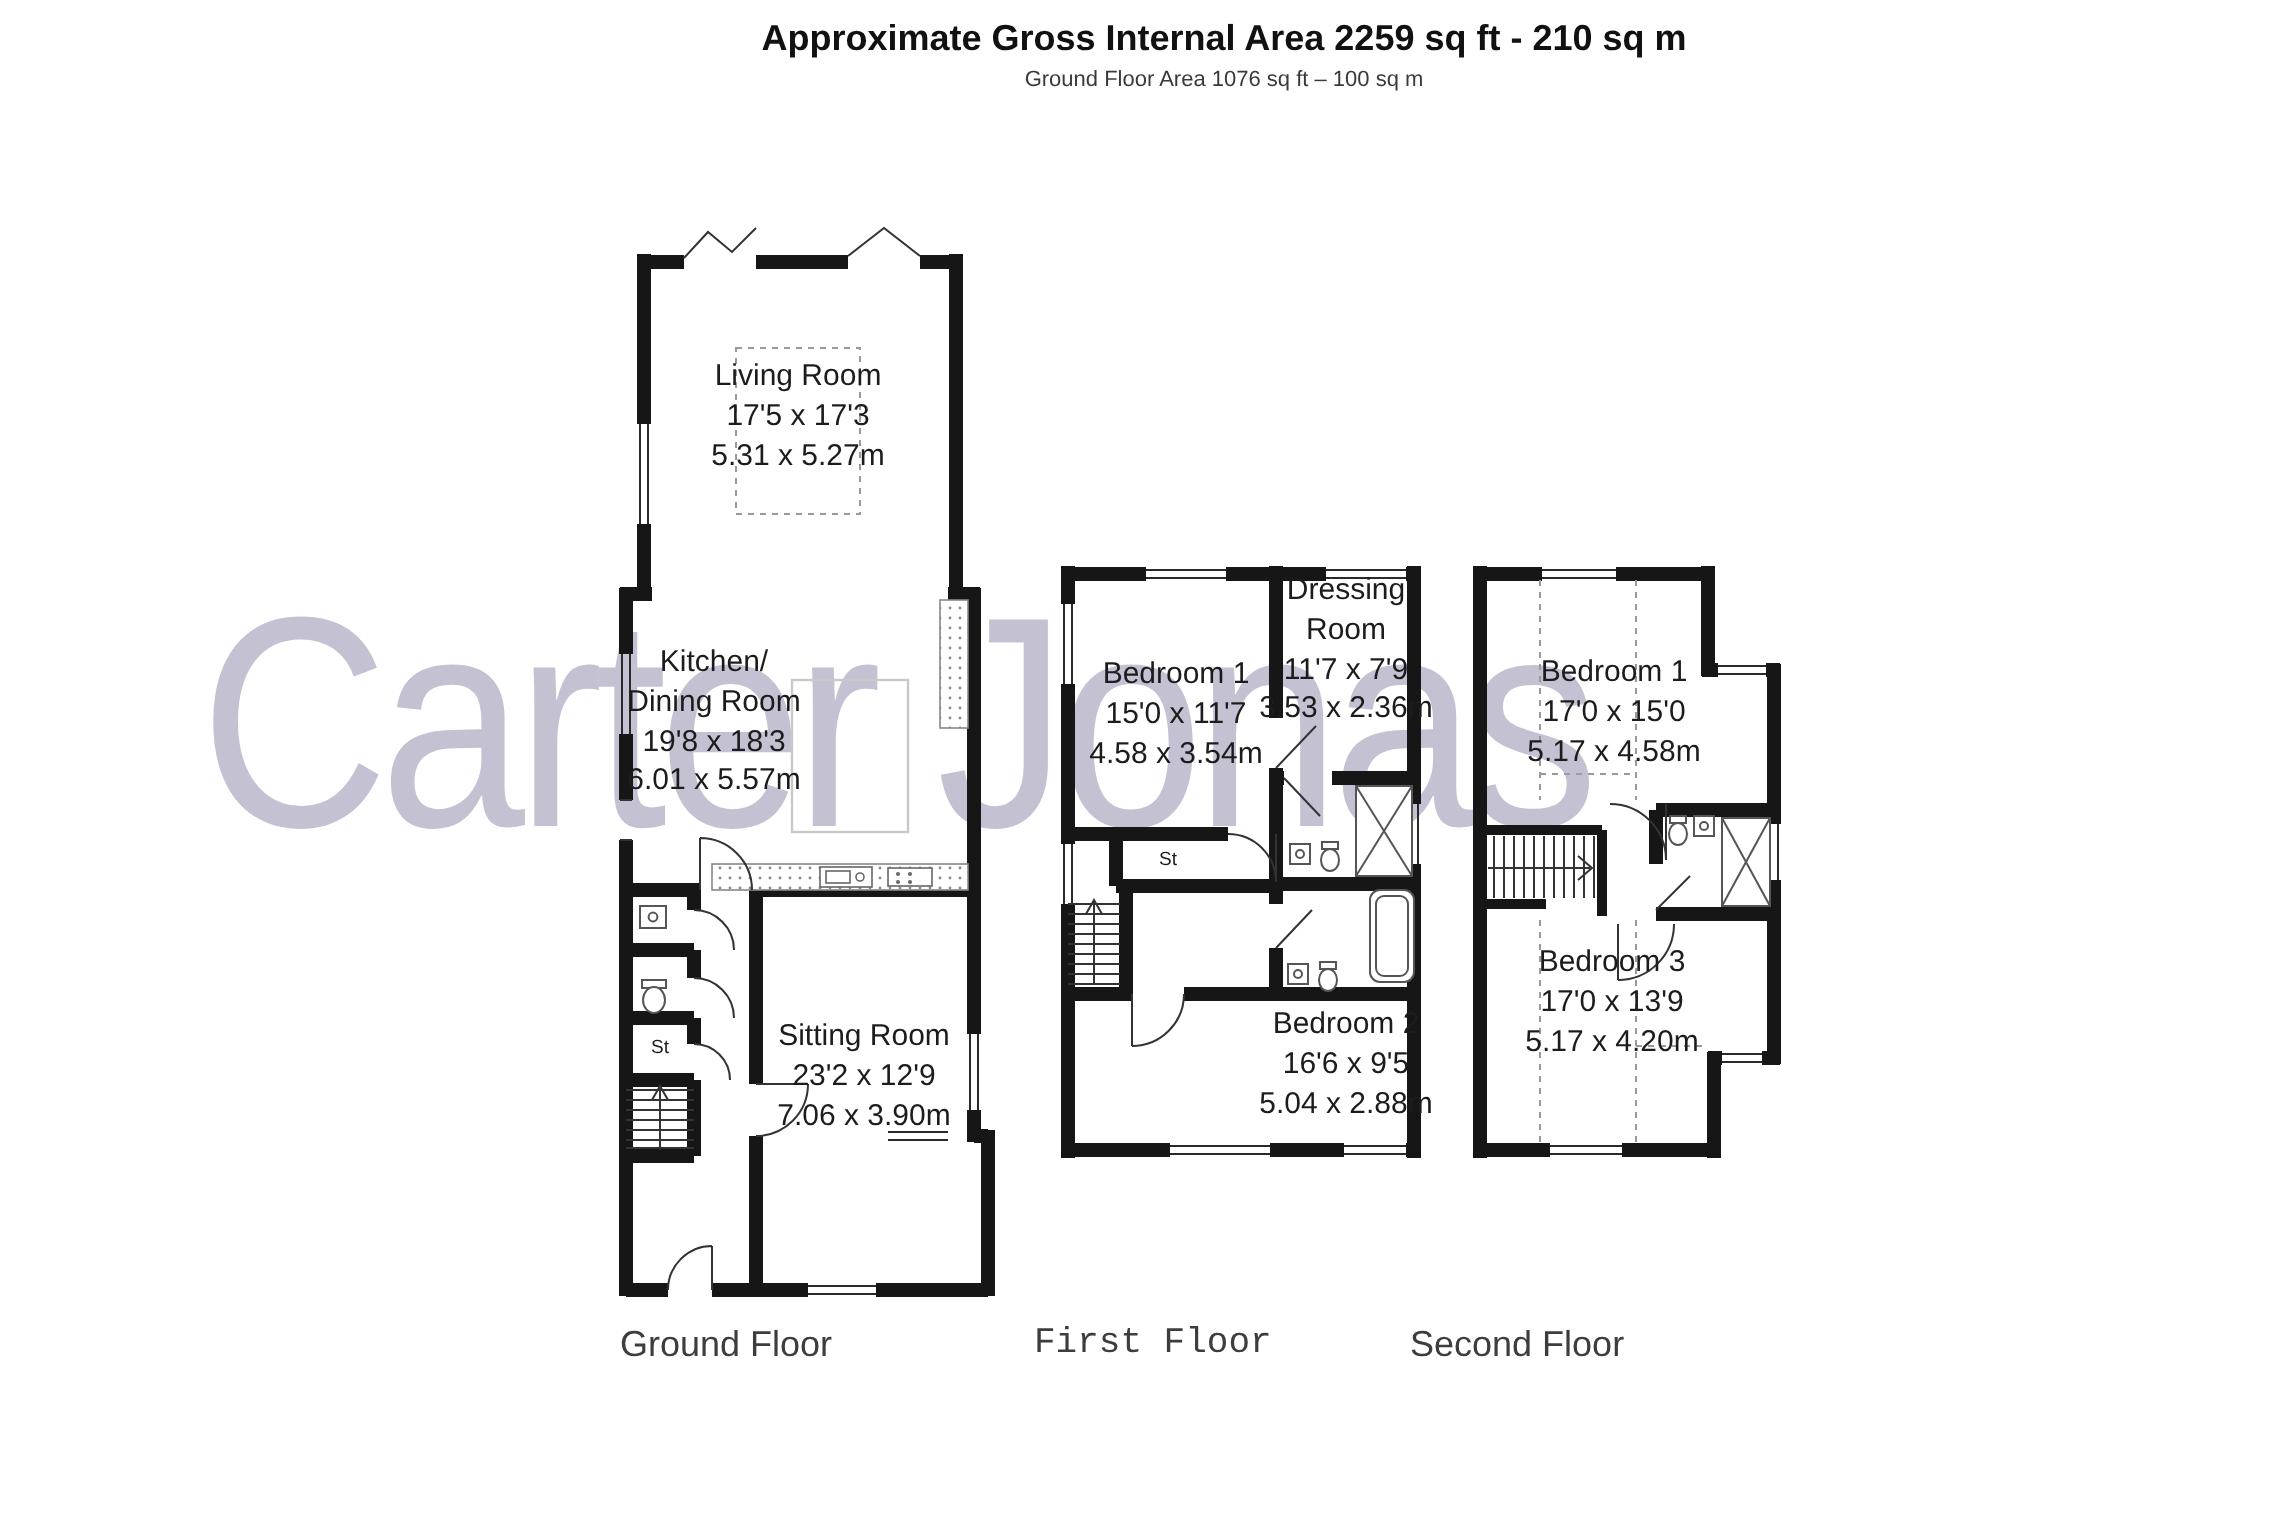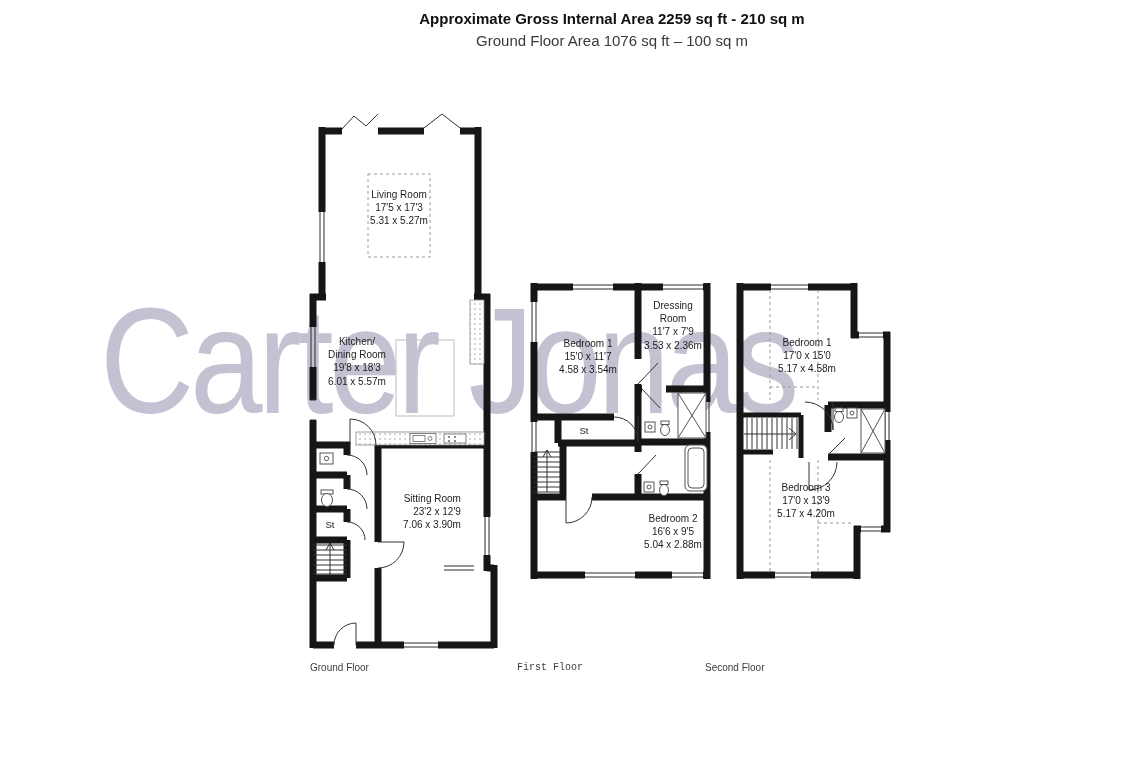--- a/index.html
+++ b/index.html
@@ -5,34 +5,34 @@
   html,body{margin:0;padding:0;background:#fff;}
   .canvas{position:relative;width:1136px;height:769px;background:#ffffff;overflow:hidden;
           font-family:"Liberation Sans","DejaVu Sans",sans-serif;}
   
   .watermark{position:absolute;left:100px;top:286px;z-index:1;font-size:150px;line-height:1;
              letter-spacing:-5px;color:#c4c1d3;white-space:nowrap;transform:scaleX(0.87);
              transform-origin:left center;font-weight:normal;}
   
   .header{position:absolute;left:612px;top:8px;transform:translateX(-50%);z-index:3;
           text-align:center;white-space:nowrap;}
-  .header .title{font-size:15px;font-weight:bold;color:#111;line-height:22px;}
-  .header .sub{font-size:15px;color:#3a3a3a;line-height:21.5px;}
+  .header .title{font-size:18px;font-weight:bold;color:#111;line-height:22px;}
+  .header .sub{font-size:11px;color:#3a3a3a;line-height:21.5px;}
   
   .plan{position:absolute;z-index:2;}
   .plan-ground{left:298px;top:112px;}
   .plan-first{left:518px;top:272px;}
   .plan-second{left:723px;top:272px;}
   
   .room-label{position:absolute;z-index:4;transform:translate(-50%,-50%);text-align:center;
-              font-size:10px;line-height:1.32;color:#1c1c1c;white-space:nowrap;}
+              font-size:15px;line-height:1.32;color:#1c1c1c;white-space:nowrap;}
   .room-label span{display:block;}
   .st-label{position:absolute;z-index:4;transform:translate(-50%,-50%);font-size:9.5px;color:#1c1c1c;text-align:center;}
   
-  .caption{position:absolute;z-index:3;top:662px;font-size:10px;color:#3d3d3d;}
+  .caption{position:absolute;z-index:3;top:662px;font-size:18px;color:#3d3d3d;}
   .cap-ground{left:310px;} .cap-first{left:517px;font-family:Liberation Mono, monospace;} .cap-second{left:705px;}
   svg .wall{stroke:#161616;stroke-width:7;fill:none;stroke-linecap:butt;}
   svg .wall5{stroke:#161616;stroke-width:5;fill:none;}
   svg .thin{stroke:#333;stroke-width:1;fill:none;}
   svg .fix{stroke:#555;stroke-width:1;fill:#fff;}
   svg .dash{stroke:#9a9a9a;stroke-width:1;fill:none;stroke-dasharray:3,3;}
   svg .faint{stroke:#c9c9c9;stroke-width:1.2;fill:none;}
   svg .win{stroke:#2a2a2a;stroke-width:1;}
 </style>
 </head>
@@ -242,21 +242,21 @@
     <span>Living Room</span>
     <span>17'5 x 17'3</span>
     <span>5.31 x 5.27m</span>
   </div>
   <div class="room-label" style="left:357px;top:361px;">
     <span>Kitchen/</span>
     <span>Dining Room</span>
     <span>19'8 x 18'3</span>
     <span>6.01 x 5.57m</span>
   </div>
-  <div class="room-label" style="left:432px;top:512px;text-align:right;">
+  <div class="room-label" style="left:432px;top:538px;">
     <span>Sitting Room</span>
     <span>23'2 x 12'9</span>
     <span>7.06 x 3.90m</span>
   </div>
   <div class="st-label" style="left:330px;top:524px;">St</div>
 
   <div class="room-label" style="left:588px;top:357px;">
     <span>Bedroom 1</span>
     <span>15'0 x 11'7</span>
     <span>4.58 x 3.54m</span>

